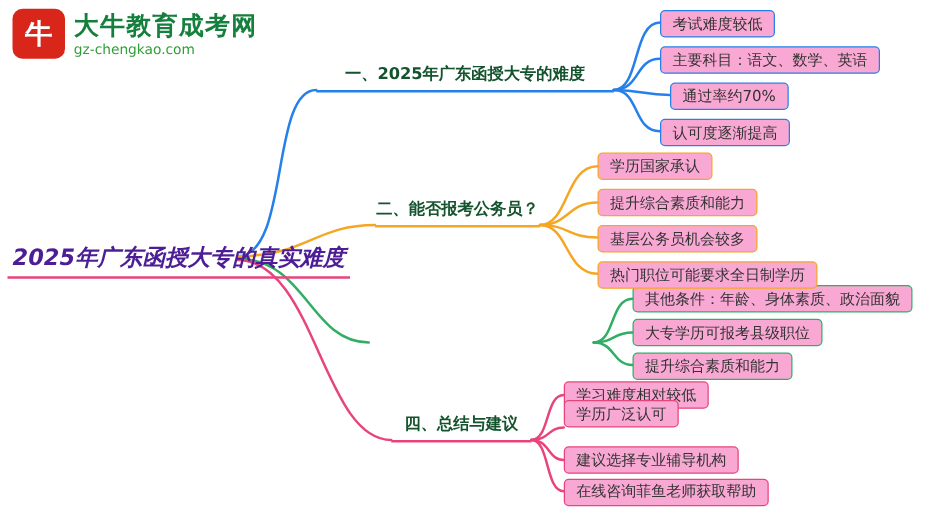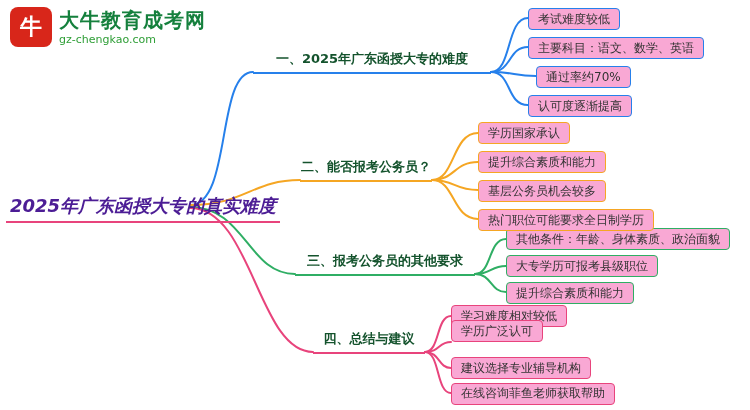--- a/index.html
+++ b/index.html
@@ -59,21 +59,20 @@
     <div class="logo-text">
       <span class="logo-name">大牛教育成考网</span>
       <span class="logo-url">gz-chengkao.com</span>
     </div>
   </div>
 
   <div class="node root" style="left:6px;top:192px;">2025年广东函授大专的真实难度</div>
 
   <div class="node branch-title c0" style="left:253px;top:50px;width:238px;">一、2025年广东函授大专的难度</div>
   <div class="node branch-title c1" style="left:300px;top:158px;width:132px;">二、能否报考公务员？</div>
-  <div class="node branch-title c2" style="left:295px;top:252px;width:180px;">三、报考公务员的其他要求</div>
   <div class="node branch-title c3" style="left:313px;top:330px;width:112px;">四、总结与建议</div>
 
   <div class="node leaf c0" style="left:528px;top:8px;">考试难度较低</div>
   <div class="node leaf c0" style="left:528px;top:37px;">主要科目：语文、数学、英语</div>
   <div class="node leaf c0" style="left:536px;top:66px;">通过率约70%</div>
   <div class="node leaf c0" style="left:528px;top:95px;">认可度逐渐提高</div>
 
   <div class="node leaf c1" style="left:478px;top:122px;">学历国家承认</div>
   <div class="node leaf c1" style="left:478px;top:151px;">提升综合素质和能力</div>
   <div class="node leaf c1" style="left:478px;top:180px;">基层公务员机会较多</div>

